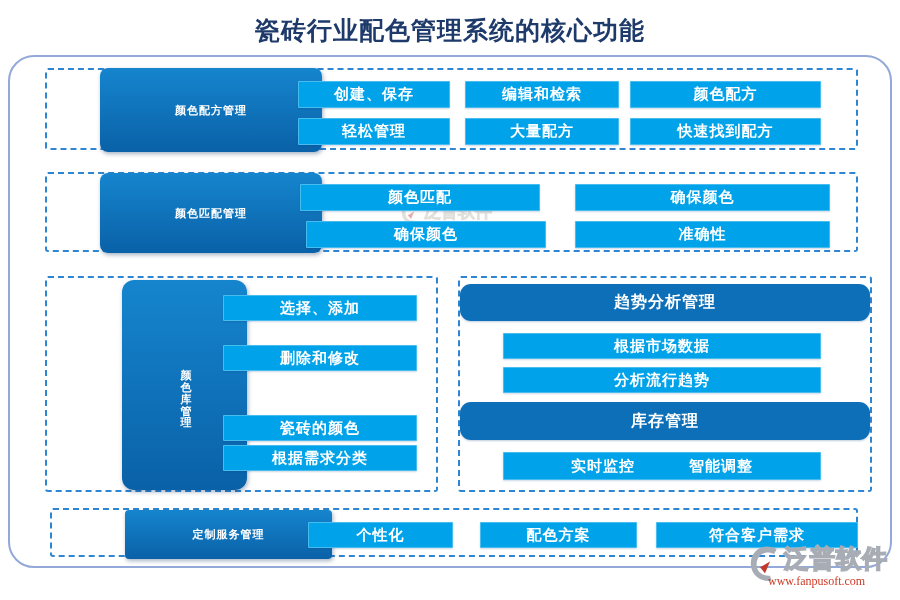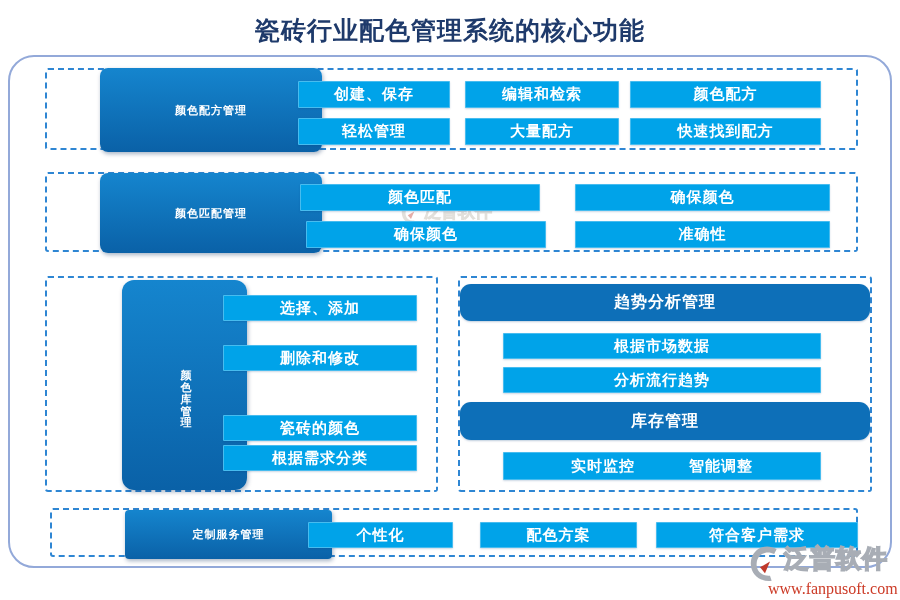--- a/index.html
+++ b/index.html
@@ -57,21 +57,21 @@
   .dualbar{gap:54px;}
   .wm{
     position:absolute;left:748px;top:542px;width:150px;height:58px;z-index:6;
   }
   .wm-brand{
     position:absolute;left:36px;top:0px;font-size:25px;font-weight:bold;
     color:rgba(255,255,255,.15);-webkit-text-stroke:1.5px var(--wm_gray);
     letter-spacing:1px;white-space:nowrap;
   }
   .wm-url{
-    position:absolute;left:20px;top:38px;font-size:16px;color:var(--url_red);
+    position:absolute;left:20px;top:32px;font-size:12px;color:var(--url_red);
     font-family:"Liberation Serif","DejaVu Serif",serif;white-space:nowrap;
   }
   .wm-center{
     position:absolute;left:400px;top:200px;width:120px;height:34px;opacity:.4;z-index:0;
   }
   .wm-center .wm-brand2{
     position:absolute;left:24px;top:0;font-size:17px;font-weight:bold;color:#b9b2a6;
     -webkit-text-stroke:.8px #b9b2a6;white-space:nowrap;
   }
   .wm-center .wm-sub2{

